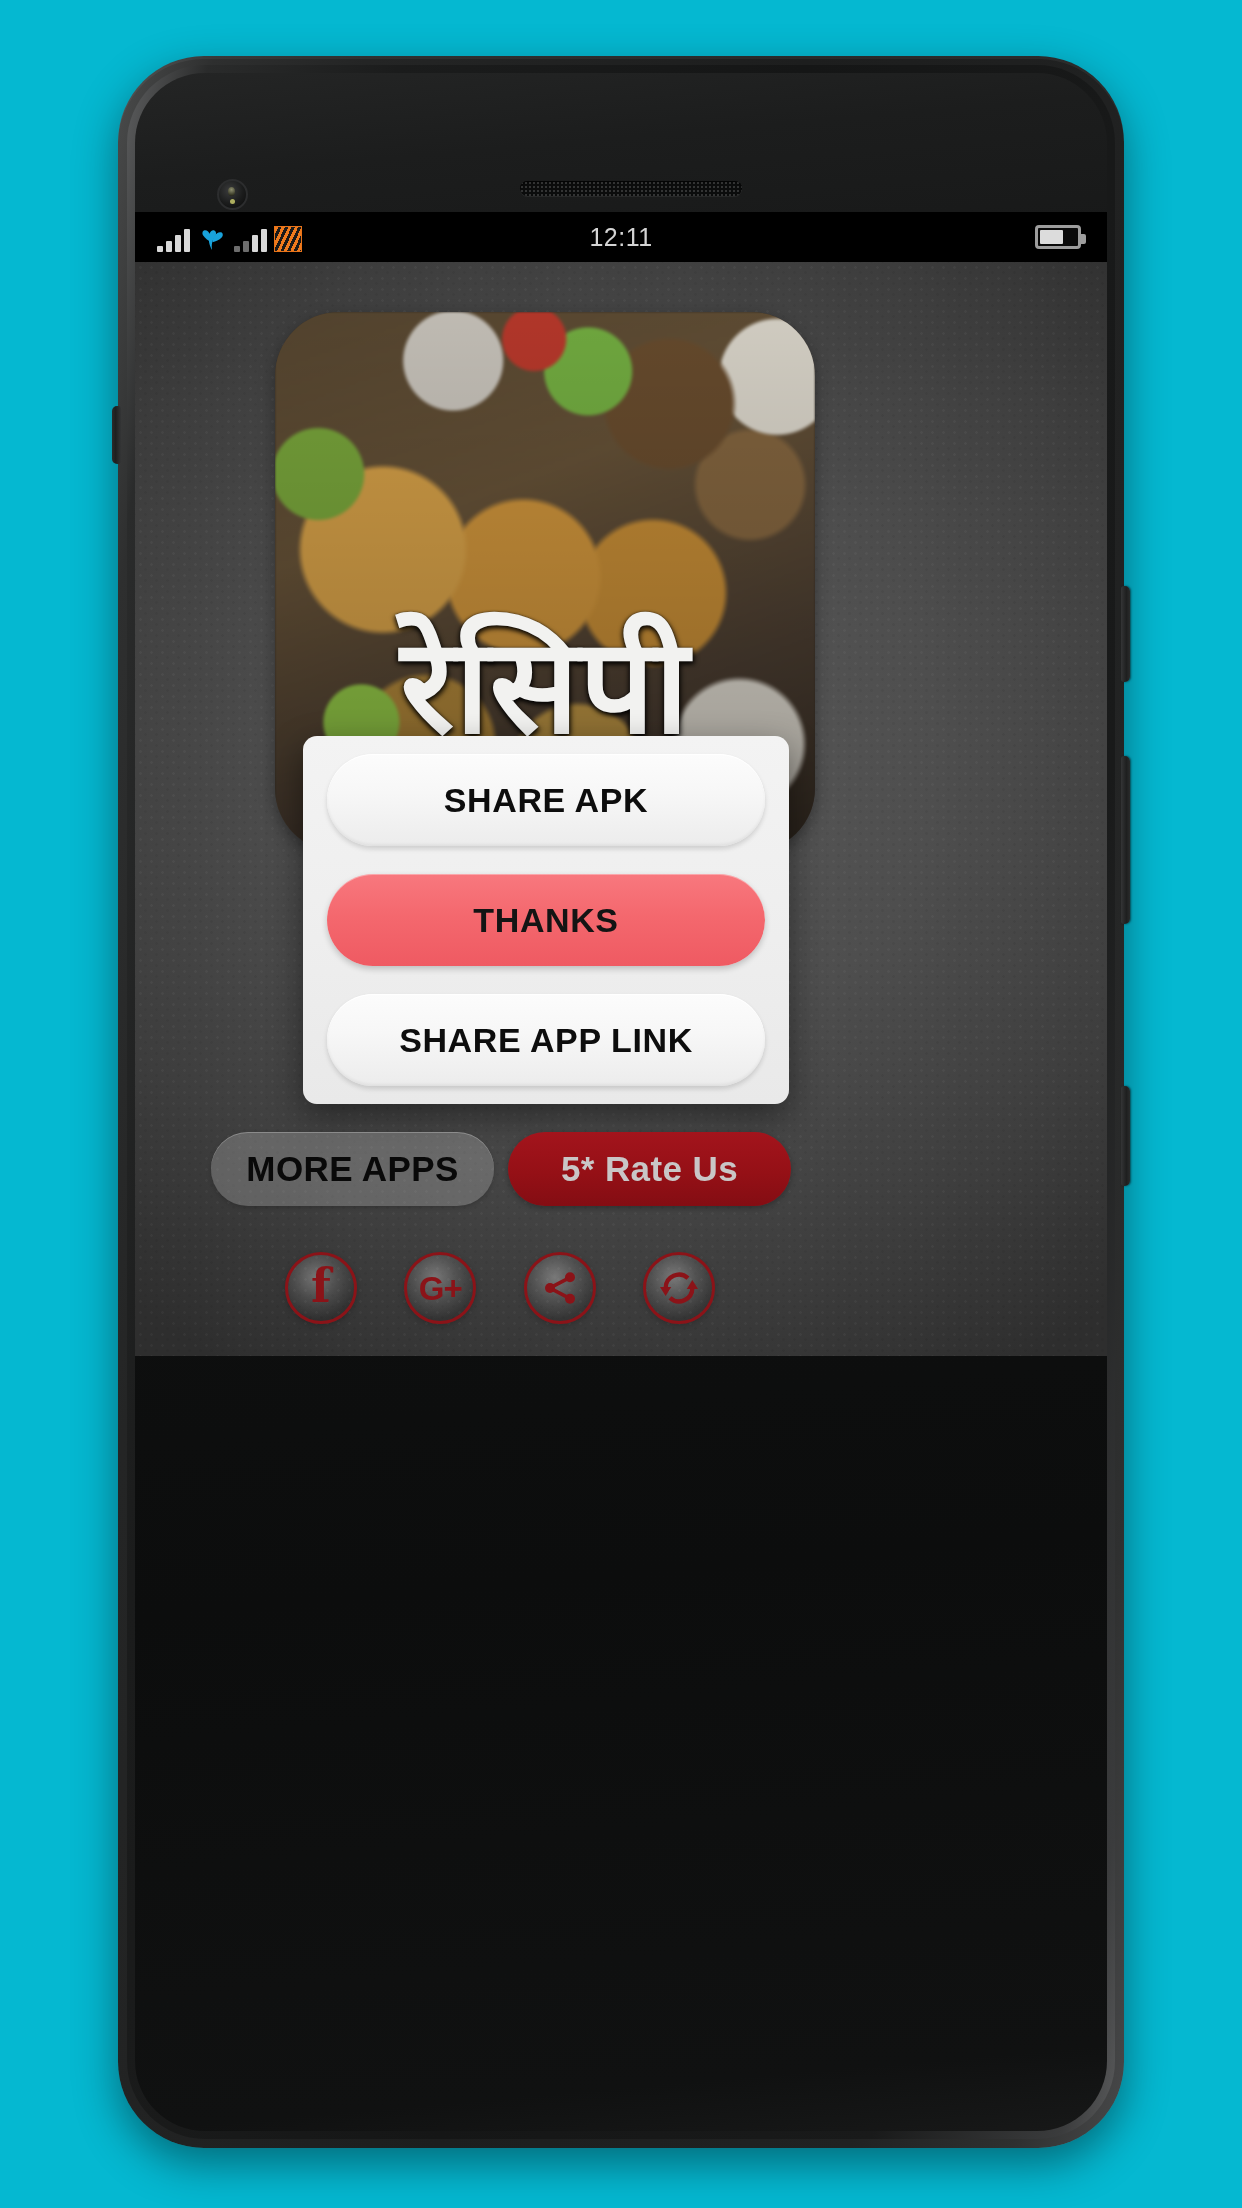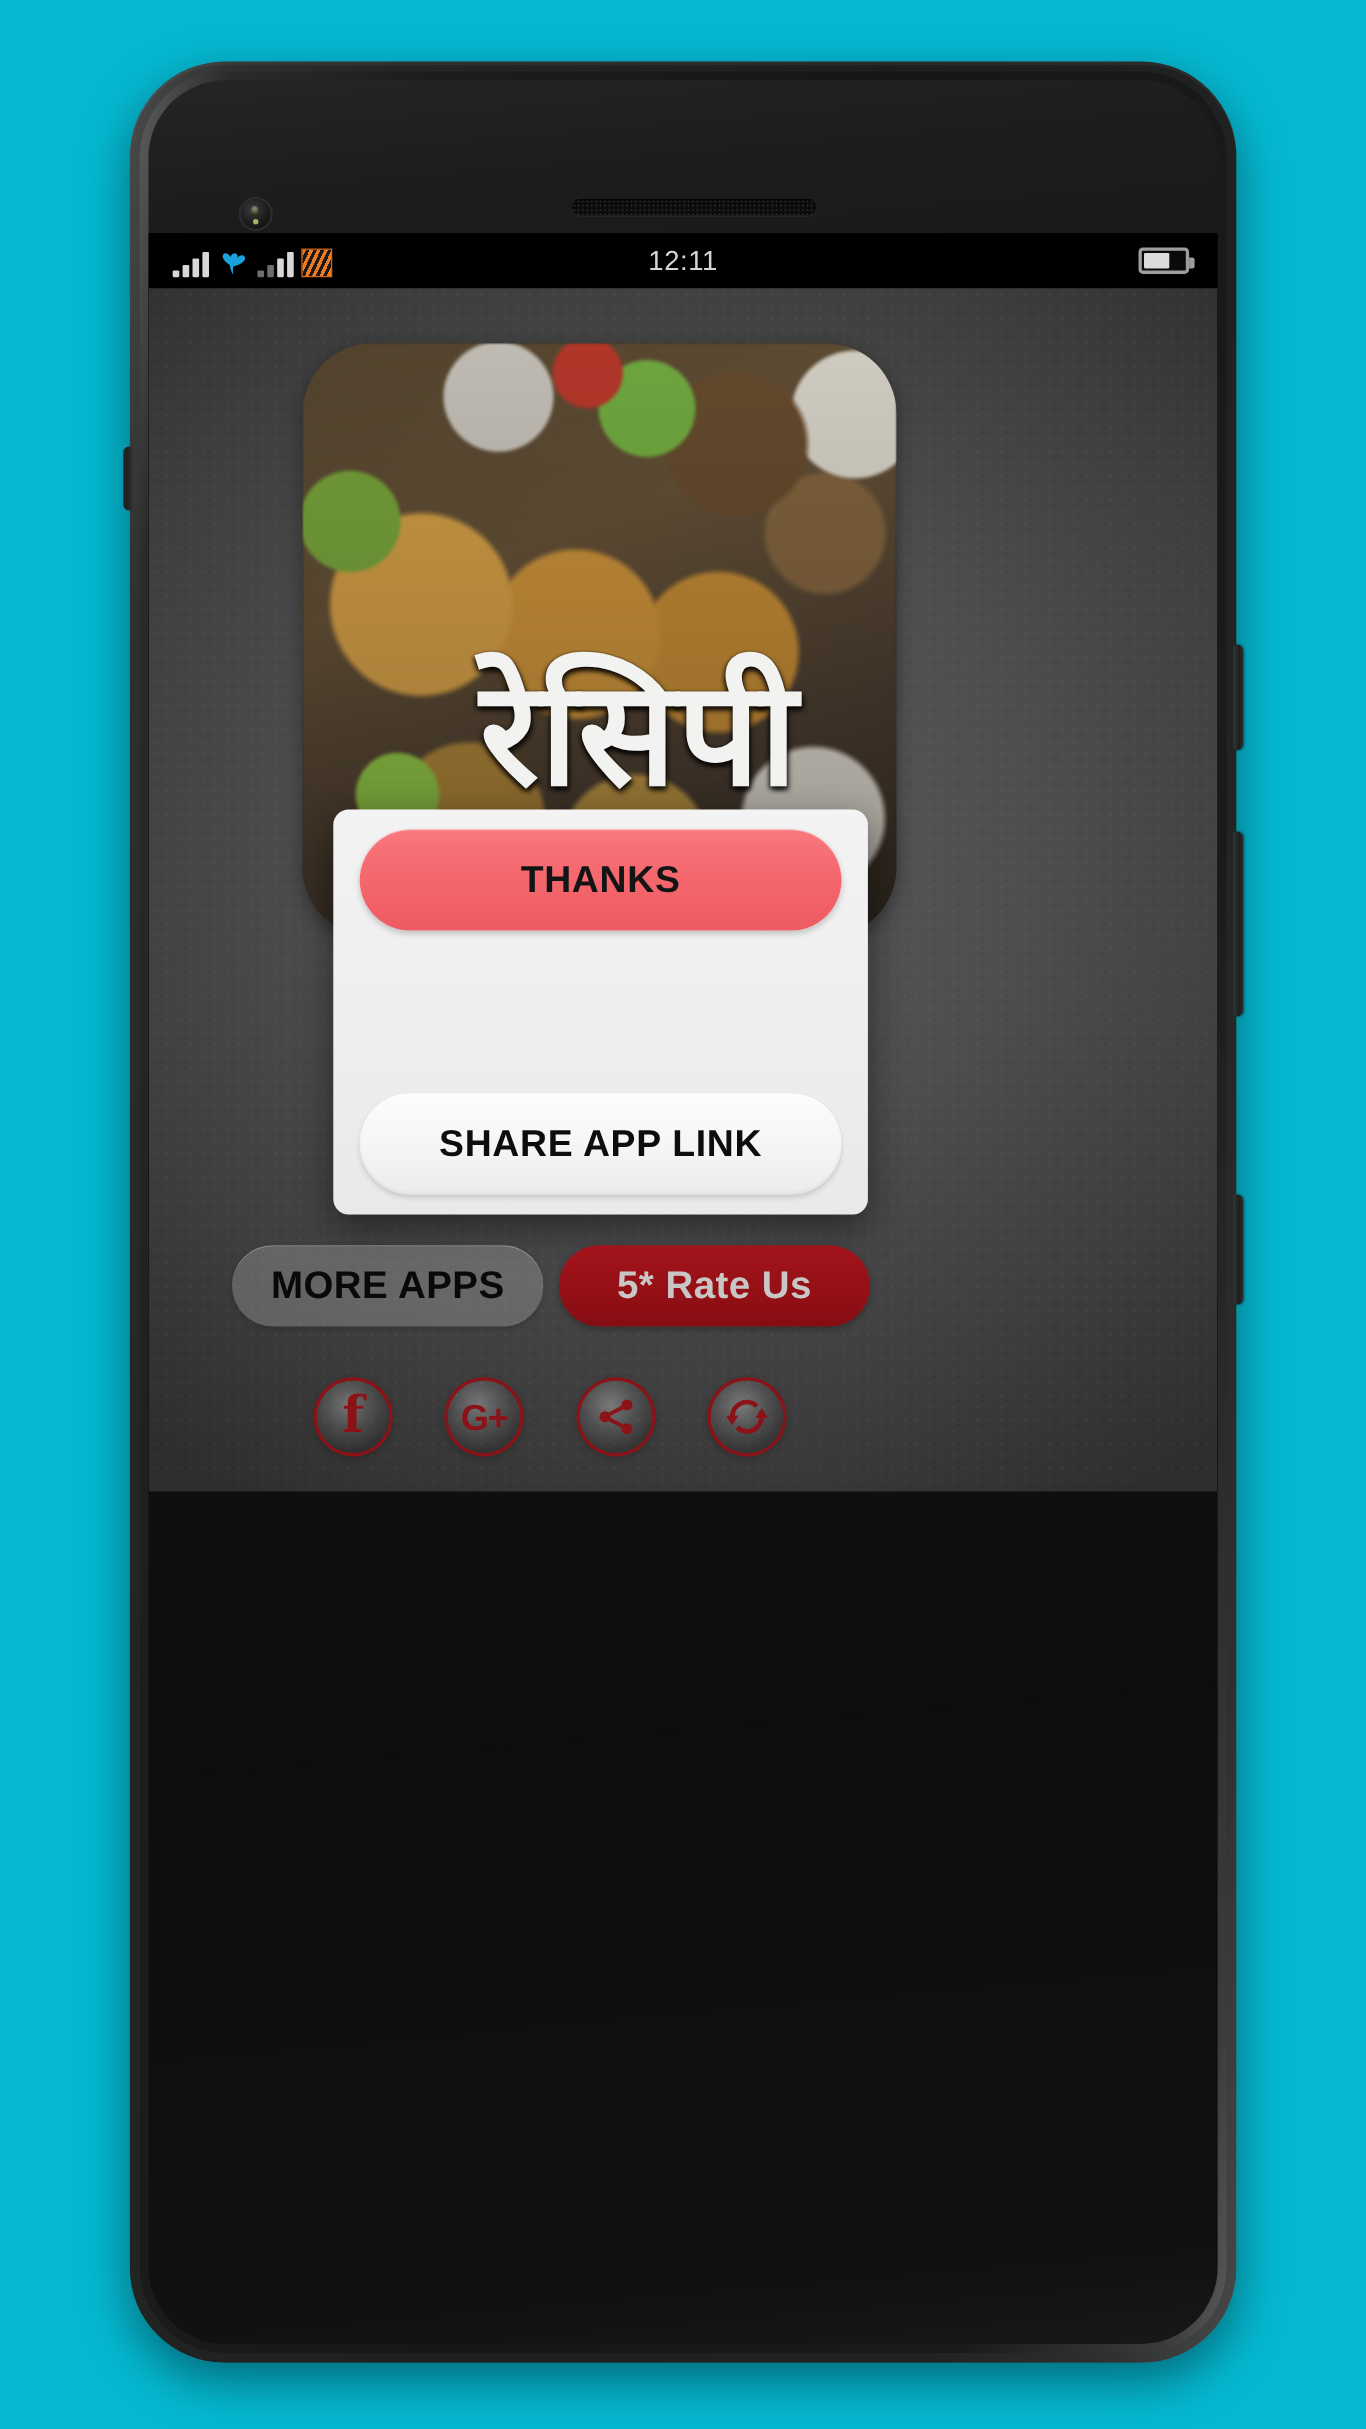--- a/index.html
+++ b/index.html
@@ -299,21 +299,21 @@
     color: #f2f2f0;
     font-family: "DejaVu Sans", sans-serif;
     font-weight: 700;
     letter-spacing: 1px;
     text-shadow:
       0 0 2px rgba(0,0,0,.6),
       2px 3px 5px rgba(0,0,0,.75),
       -2px 2px 4px rgba(0,0,0,.55);
   }
   #logo-line-1 { top: 152px; font-size: 132px; line-height: 1; }
-  #logo-line-2 { top: 290px; font-size: 132px; line-height: 1; margin-left: 36px; }
+  #logo-line-2 { top: 308px; font-size: 132px; line-height: 1; }
 
   
   #share-dialog {
     position: absolute;
     left: 168px;
     top: 474px;
     width: 486px;
     height: 368px;
     background: linear-gradient(180deg, #f3f3f3 0%, #eeeeee 55%, #e9e9e9 100%);
     border-radius: 14px;
@@ -518,20 +518,21 @@
       <div id="app-content">
         <div id="app-texture"></div>
 
         <div id="app-logo">
           <div id="logo-photo"></div>
           <div id="logo-shade"></div>
           <div id="logo-line-2" class="logo-line">रेसिपी</div>
         </div>
 
         <div id="share-dialog">
+          <button class="dlg-btn dlg-btn-light">SHARE APK</button>
           <button class="dlg-btn dlg-btn-accent">THANKS</button>
           <button class="dlg-btn dlg-btn-light">SHARE APP LINK</button>
         </div>
 
         <div id="bottom-actions">
           <button id="more-apps-btn">MORE APPS</button>
           <button id="rate-us-btn">5* Rate Us</button>
         </div>
 
         <div id="social-row">

